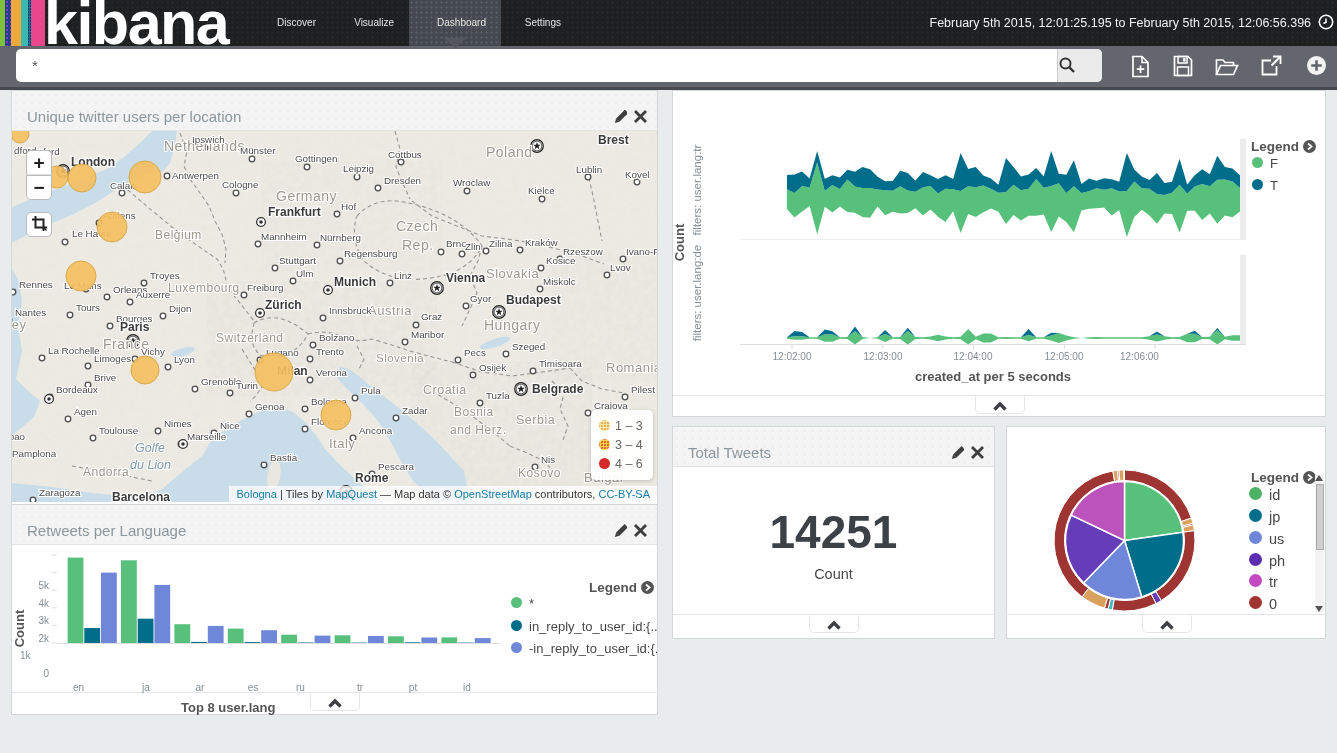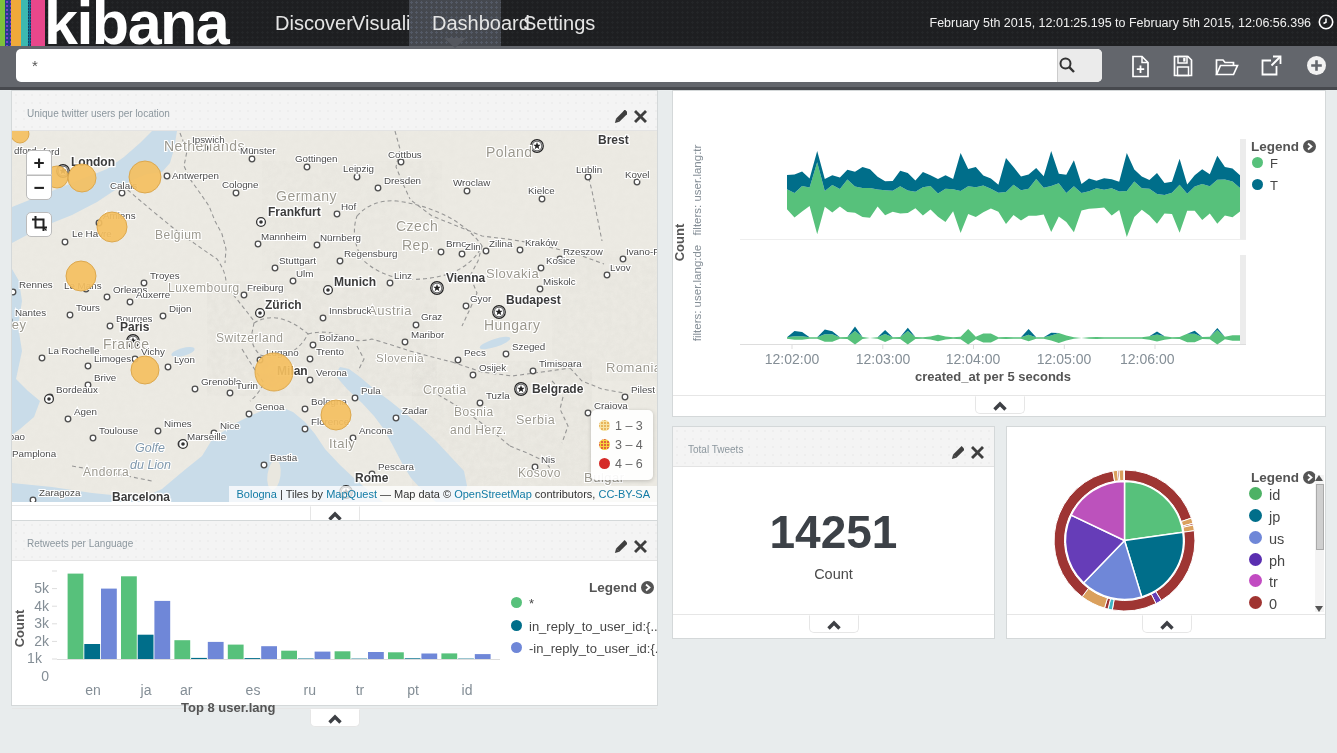--- a/index.html
+++ b/index.html
@@ -7,57 +7,57 @@
 body { font-family:"Liberation Sans", sans-serif; background:#e8eced; position:relative; }
 .abs { position:absolute; }
 
 #nav { position:absolute; left:0; top:0; width:1337px; height:46px;
   background-color:#1e1f21;
   background-image:radial-gradient(circle, #242628 1px, transparent 1.2px);
   background-size:5px 5px; }
 #logo-stripes { position:absolute; left:0; top:0; height:46px; width:45px; }
 #logo-stripes div { position:absolute; top:0; height:46px; }
 #logo { position:absolute; left:44px; top:-12px; color:#fff; font-size:61px; font-weight:bold; letter-spacing:-1.5px; }
-.navitem { position:absolute; top:0; height:46px; line-height:46px; color:#e4e4e4; font-size:20px; text-align:right;margin-left:8px; }
+.navitem { position:absolute; top:0; height:46px; line-height:46px; color:#e4e4e4; font-size:10px; text-align:right; }
 #nav-active { position:absolute; left:409px; top:0; width:92px; height:46px;
   background-color:#45484e;
   background-image:radial-gradient(circle, #545a66 1px, transparent 1.2px);
   background-size:5px 5px; }
 #nav-notch { position:absolute; left:444px; top:38px; width:0; height:0;
   border-left:11px solid transparent; border-right:11px solid transparent;
   border-top:10px solid #54575e; z-index:5; }
 #navdate { position:absolute; right:3px; top:0; height:46px; line-height:47px; color:#f0f0f0; font-size:12.5px; }
 
 #srow { position:absolute; left:0; top:46px; width:1337px; height:44px; background:#63666c; border-bottom:3px solid #47494e; }
 #sinput { position:absolute; left:16px; top:3px; width:1086px; height:33px; background:#fff; border-radius:5px; }
 #sbtn { position:absolute; right:0; top:0; width:45px; height:33px; background:#ebebeb; border-left:1px solid #ccc; border-radius:0 5px 5px 0; }
 #star { position:absolute; left:16px; top:8px; font-size:15px; color:#555; }
 .srowicon { position:absolute; top:9px; }
 
 .panel { position:absolute; background:#fff; border:1px solid #d4d8d9; }
 .phead { position:absolute; left:0; top:0; right:0; height:40px; background:#f4f4f4; border-bottom:1px solid #e3e3e3;
   background-image:radial-gradient(circle, #eeeeee 1px, transparent 1.2px); background-size:8px 8px; }
-.ptitle { position:absolute; left:15px; top:17px; font-size:10px; color:#8c979e; }
+.ptitle { position:absolute; left:15px; top:17px; font-size:15px; color:#8c979e; }
 .pico { position:absolute; top:19px; }
 .pfoot { position:absolute; left:0; right:0; border-top:1px solid #e6e6e6; height:1px; }
 .ptab { position:absolute; width:50px; background:#fff; border:1px solid #e6e6e6; border-top:1px solid #fff;
   border-radius:0 0 5px 5px; text-align:center; }
 
 #mapwrap { position:absolute; left:0px; top:40px; width:645px; height:371px; overflow:hidden; background:#eceae2; }
 #map-attrib { position:absolute; right:0; bottom:0; height:16px; background:rgba(255,255,255,0.75);
   font-size:11px; color:#333; text-align:right; padding:0 7px; line-height:16px; }
 #map-attrib a { color:#127ba5; text-decoration:none; }
 #map-legend { position:absolute; right:4px; bottom:22px; width:62px; background:rgba(255,255,255,0.92); border-radius:5px;
   padding:9px 8px 4px 8px; box-shadow:0 1px 4px rgba(0,0,0,0.2); }
 .mlrow { height:19px; font-size:12.5px; color:#666; }
 .mldot { display:inline-block; width:11px; height:11px; border-radius:50%; margin-right:5px; position:relative; top:1px; }
 .mapbtn { position:absolute; width:26px; height:25px; background:#fff; border:1px solid #bbb; text-align:center;
   font-weight:bold; font-size:19px; color:#222; line-height:24px; }
 
-.axlab { position:absolute; font-size:14px; color:#848e96; }
+.axlab { position:absolute; font-size:10px; color:#848e96; }
 .axtitle { position:absolute; font-size:13px; font-weight:bold; color:#545454; }
 .rotlab { position:absolute; font-size:11.5px; color:#848e96; transform:rotate(-90deg); transform-origin:center; white-space:nowrap; }
 .rottitle { position:absolute; font-size:13px; font-weight:bold; color:#545454; transform:rotate(-90deg); transform-origin:center; white-space:nowrap; }
 .legtitle { position:absolute; font-size:13.5px; font-weight:bold; color:#545454; }
 .legrow { position:absolute; font-size:13px; color:#474747; }
 .legdot { display:inline-block; width:11px; height:11px; border-radius:50%; margin-right:7px; }
 .biglegrow { position:absolute; font-size:14.5px; color:#474747; }
 .biglegrow .legdot { width:13px; height:13px; }
 </style>
 </head>
@@ -575,21 +575,21 @@
     <div class="abs" style="left:0px;bottom:0px;width:0;height:0;border-left:4.5px solid transparent;border-right:4.5px solid transparent;border-top:6px solid #555"></div>
   </div>
   <div class="pfoot" style="top:187px"></div>
   <div class="ptab" style="left:135px;top:188px;height:18px">
     <svg width="16" height="11" viewBox="0 0 16 11" style="margin-top:4px">
         <path d="M2.5 8.5 L8 3 L13.5 8.5" fill="none" stroke="#3e4045" stroke-width="3.4"></path>
       </svg>
   </div>
 </div>
 
-<div class="panel" style="left:11px;top:520px;width:647px;height:186px">
+<div class="panel" style="left:11px;top:504px;width:647px;height:211px">
   <div class="phead">
     <div class="ptitle">Retweets per Language</div>
     <svg class="pico" style="right:30px" width="14" height="15" viewBox="0 0 14 15">
         <g transform="rotate(45 7 7.5)">
           <rect x="5" y="-1" width="4.6" height="12" fill="#3e3e3e"></rect>
           <path d="M5 11 L7.3 15 L9.6 11 Z" fill="#3e3e3e"></path>
         </g>
       </svg>
     <svg class="pico" style="right:10px" width="13" height="13" viewBox="0 0 13 13">
         <path d="M2 0 L6.5 4.5 L11 0 L13 2 L8.5 6.5 L13 11 L11 13 L6.5 8.5 L2 13 L0 11 L4.5 6.5 L0 2 Z" fill="#3e3e3e"></path>
@@ -644,30 +644,30 @@
 <div class="axtitle" style="left:893px;top:369px;width:200px;text-align:center">created_at per 5 seconds</div>
 <div class="rottitle" style="left:629px;top:235px;width:100px;text-align:center">Count</div>
 <div class="rotlab" style="left:632px;top:184px;width:130px;text-align:center">filters: user.lang:tr</div>
 <div class="rotlab" style="left:632px;top:287px;width:130px;text-align:center">filters: user.lang:de</div>
 <div class="legtitle" style="left:1251px;top:139px">Legend <svg width="13" height="13" viewBox="0 0 13 13" style="vertical-align:-2px">
       <circle cx="6.5" cy="6.5" r="6.5" fill="#545454"></circle>
       <path d="M5 3.5 L8.5 6.5 L5 9.5" fill="none" stroke="#fff" stroke-width="1.8"></path>
     </svg></div>
 <div class="legrow" style="left:1252px;top:156px"><span class="legdot" style="background:#57c17b"></span>F</div>
 <div class="legrow" style="left:1252px;top:178px"><span class="legdot" style="background:#006e8a"></span>T</div>
-<div class="axlab" style="left:73px;top:682px;width:40px;text-align:center">en</div>
+<div class="axlab" style="left:73px;top:682px;width:40px;">en</div>
 <div class="axlab" style="left:126px;top:682px;width:40px;text-align:center">ja</div>
-<div class="axlab" style="left:180px;top:682px;width:40px;">ar</div>
+<div class="axlab" style="left:180px;top:682px;width:40px;text-align:center">ar</div>
 <div class="axlab" style="left:233px;top:682px;width:40px;text-align:center">es</div>
-<div class="axlab" style="left:276px;top:682px;width:40px;text-align:right">ru</div>
+<div class="axlab" style="left:296px;top:682px;width:40px;text-align:left">ru</div>
 <div class="axlab" style="left:340px;top:682px;width:40px;text-align:center">tr</div>
 <div class="axlab" style="left:393px;top:682px;width:40px;text-align:center">pt</div>
 <div class="axlab" style="left:447px;top:682px;width:40px;text-align:center">id</div>
 <div class="axlab" style="left:20px;top:668px;width:29px;text-align:right">0</div>
-<div class="axlab" style="left:20px;top:650px;width:29px;text-align:center">1k</div>
+<div class="axlab" style="left:20px;top:650px;width:29px;text-align:left">1k</div>
 <div class="axlab" style="left:20px;top:633px;width:29px;text-align:right">2k</div>
 <div class="axlab" style="left:20px;top:615px;width:29px;text-align:right">3k</div>
 <div class="axlab" style="left:20px;top:598px;width:29px;text-align:right">4k</div>
 <div class="axlab" style="left:20px;top:580px;width:29px;text-align:right">5k</div>
 <div class="axtitle" style="left:181px;top:700px;width:200px;text-align:left">Top 8 user.lang</div>
 <div class="rottitle" style="left:-31px;top:621px;width:100px;text-align:center">Count</div>
 <div class="legtitle" style="left:589px;top:580px">Legend <svg width="13" height="13" viewBox="0 0 13 13" style="vertical-align:-2px">
       <circle cx="6.5" cy="6.5" r="6.5" fill="#545454"></circle>
       <path d="M5 3.5 L8.5 6.5 L5 9.5" fill="none" stroke="#fff" stroke-width="1.8"></path>
     </svg></div>

